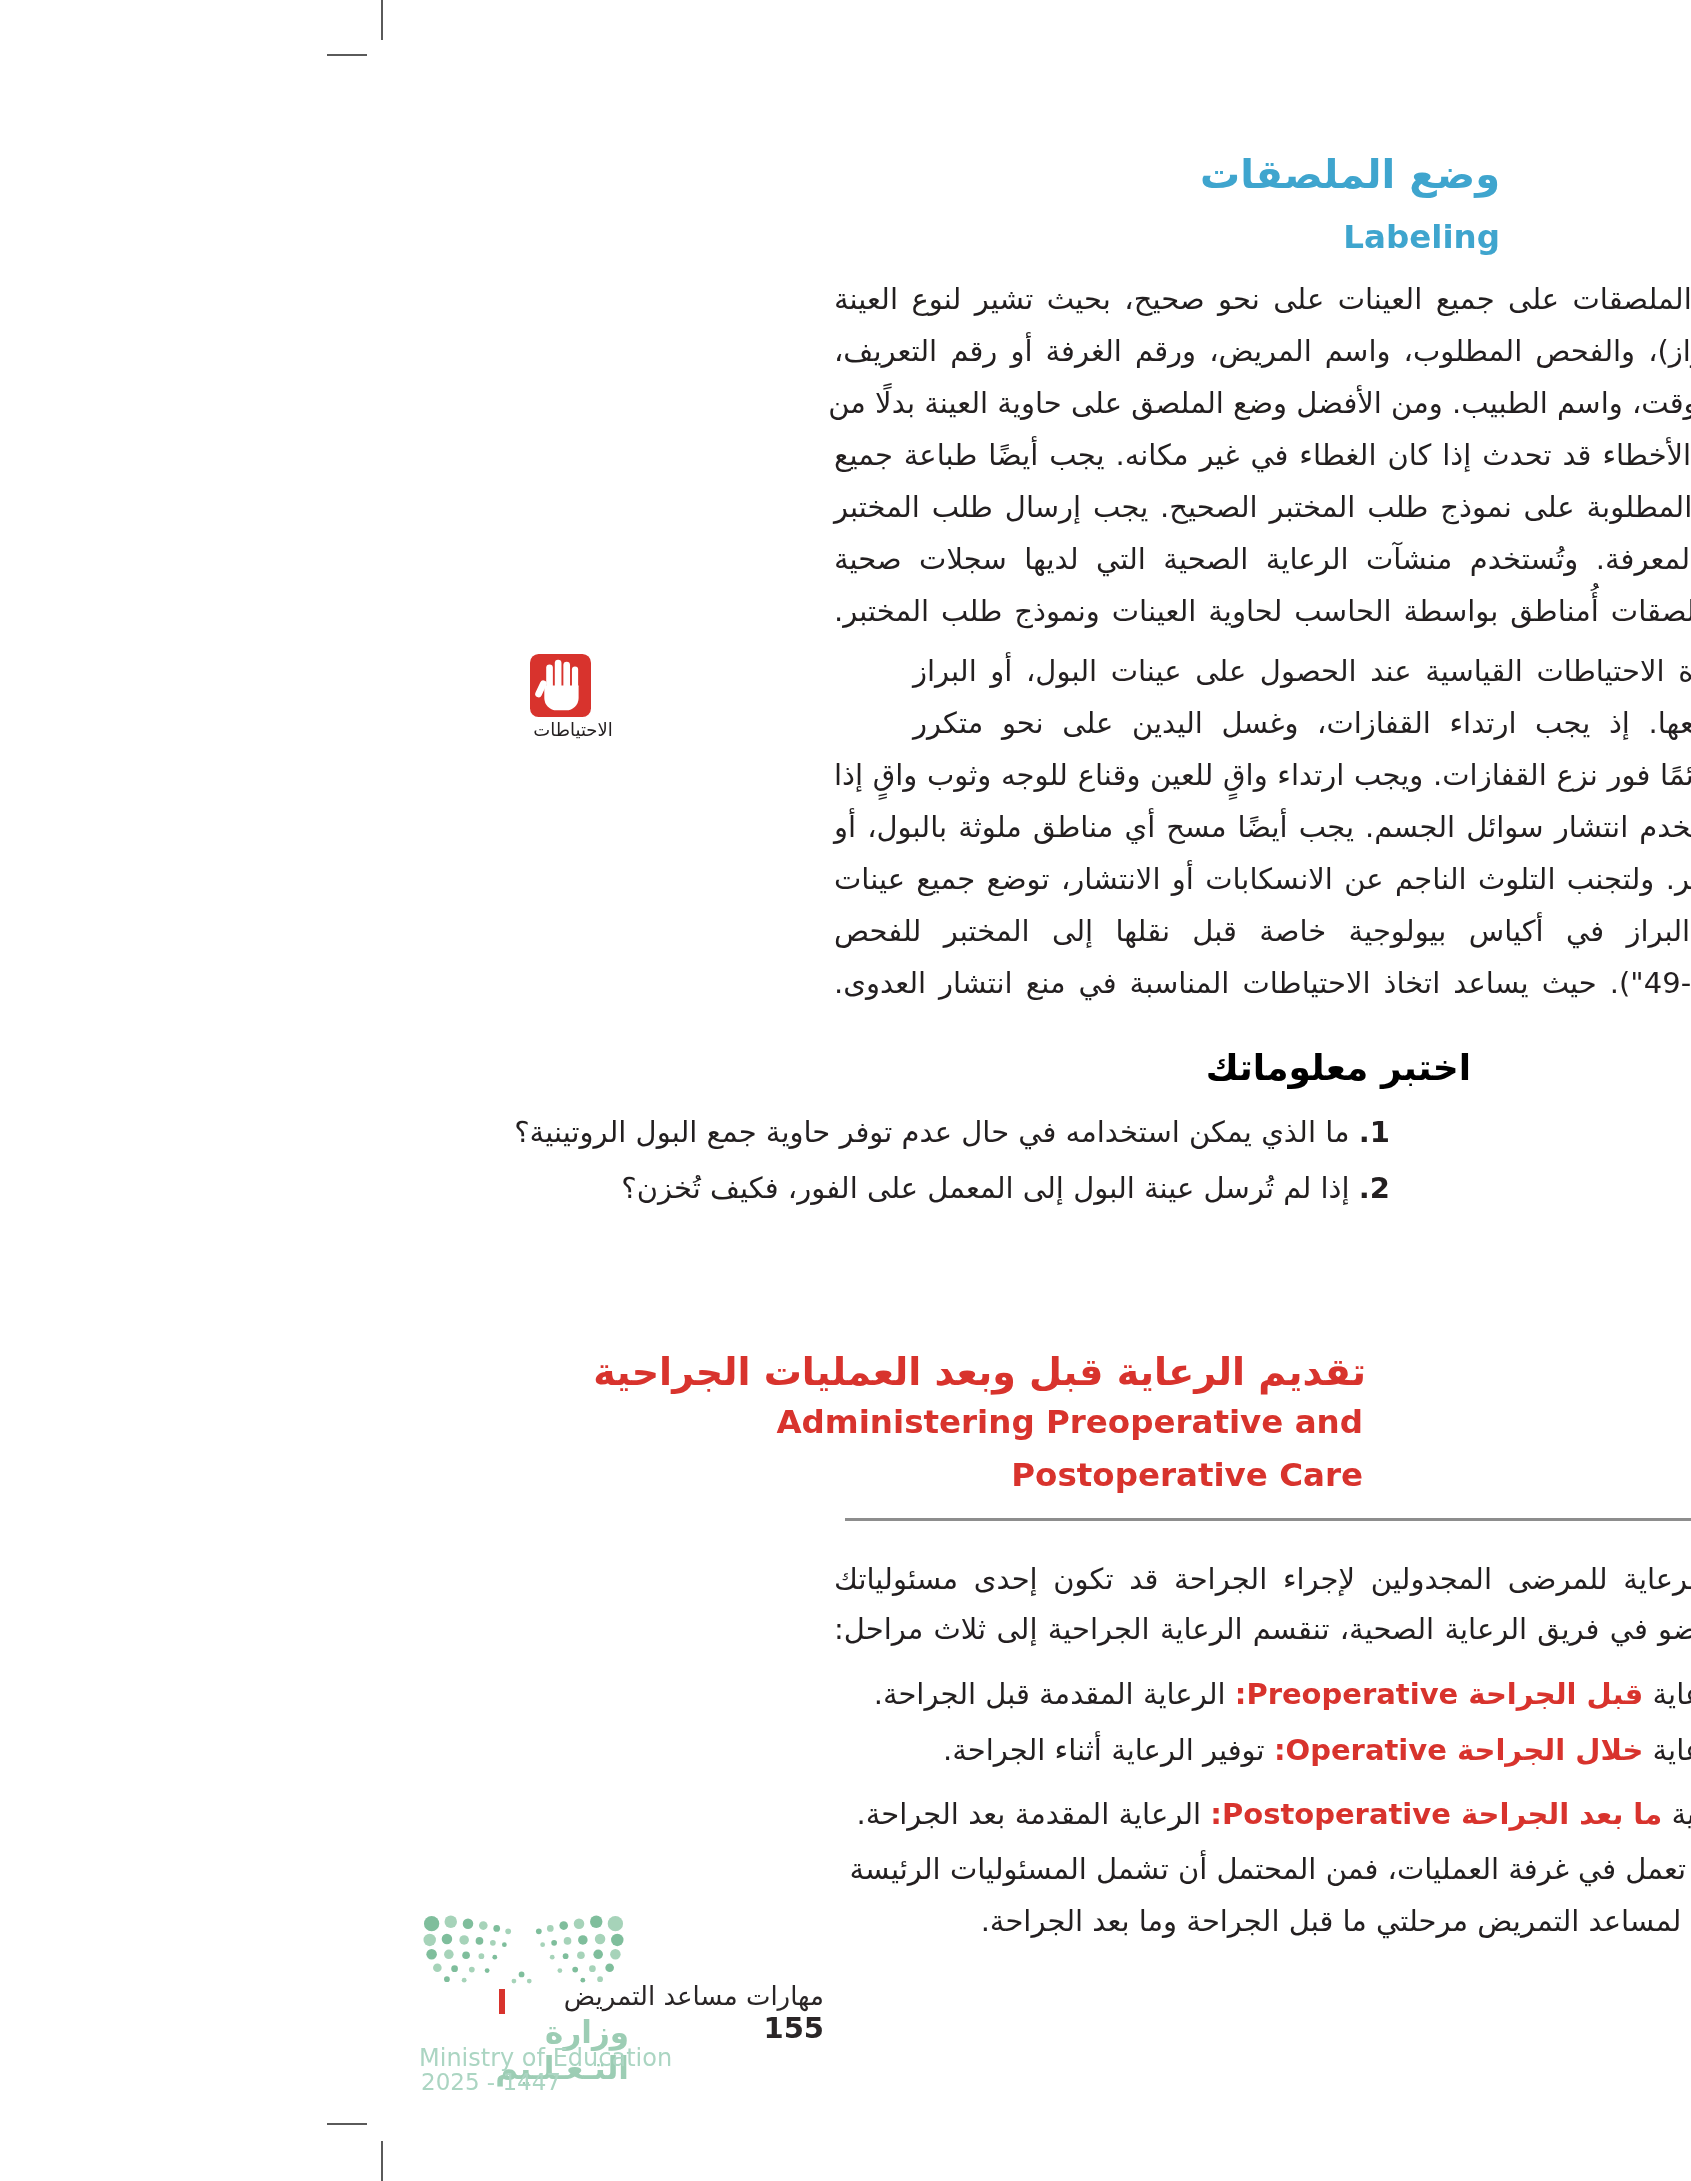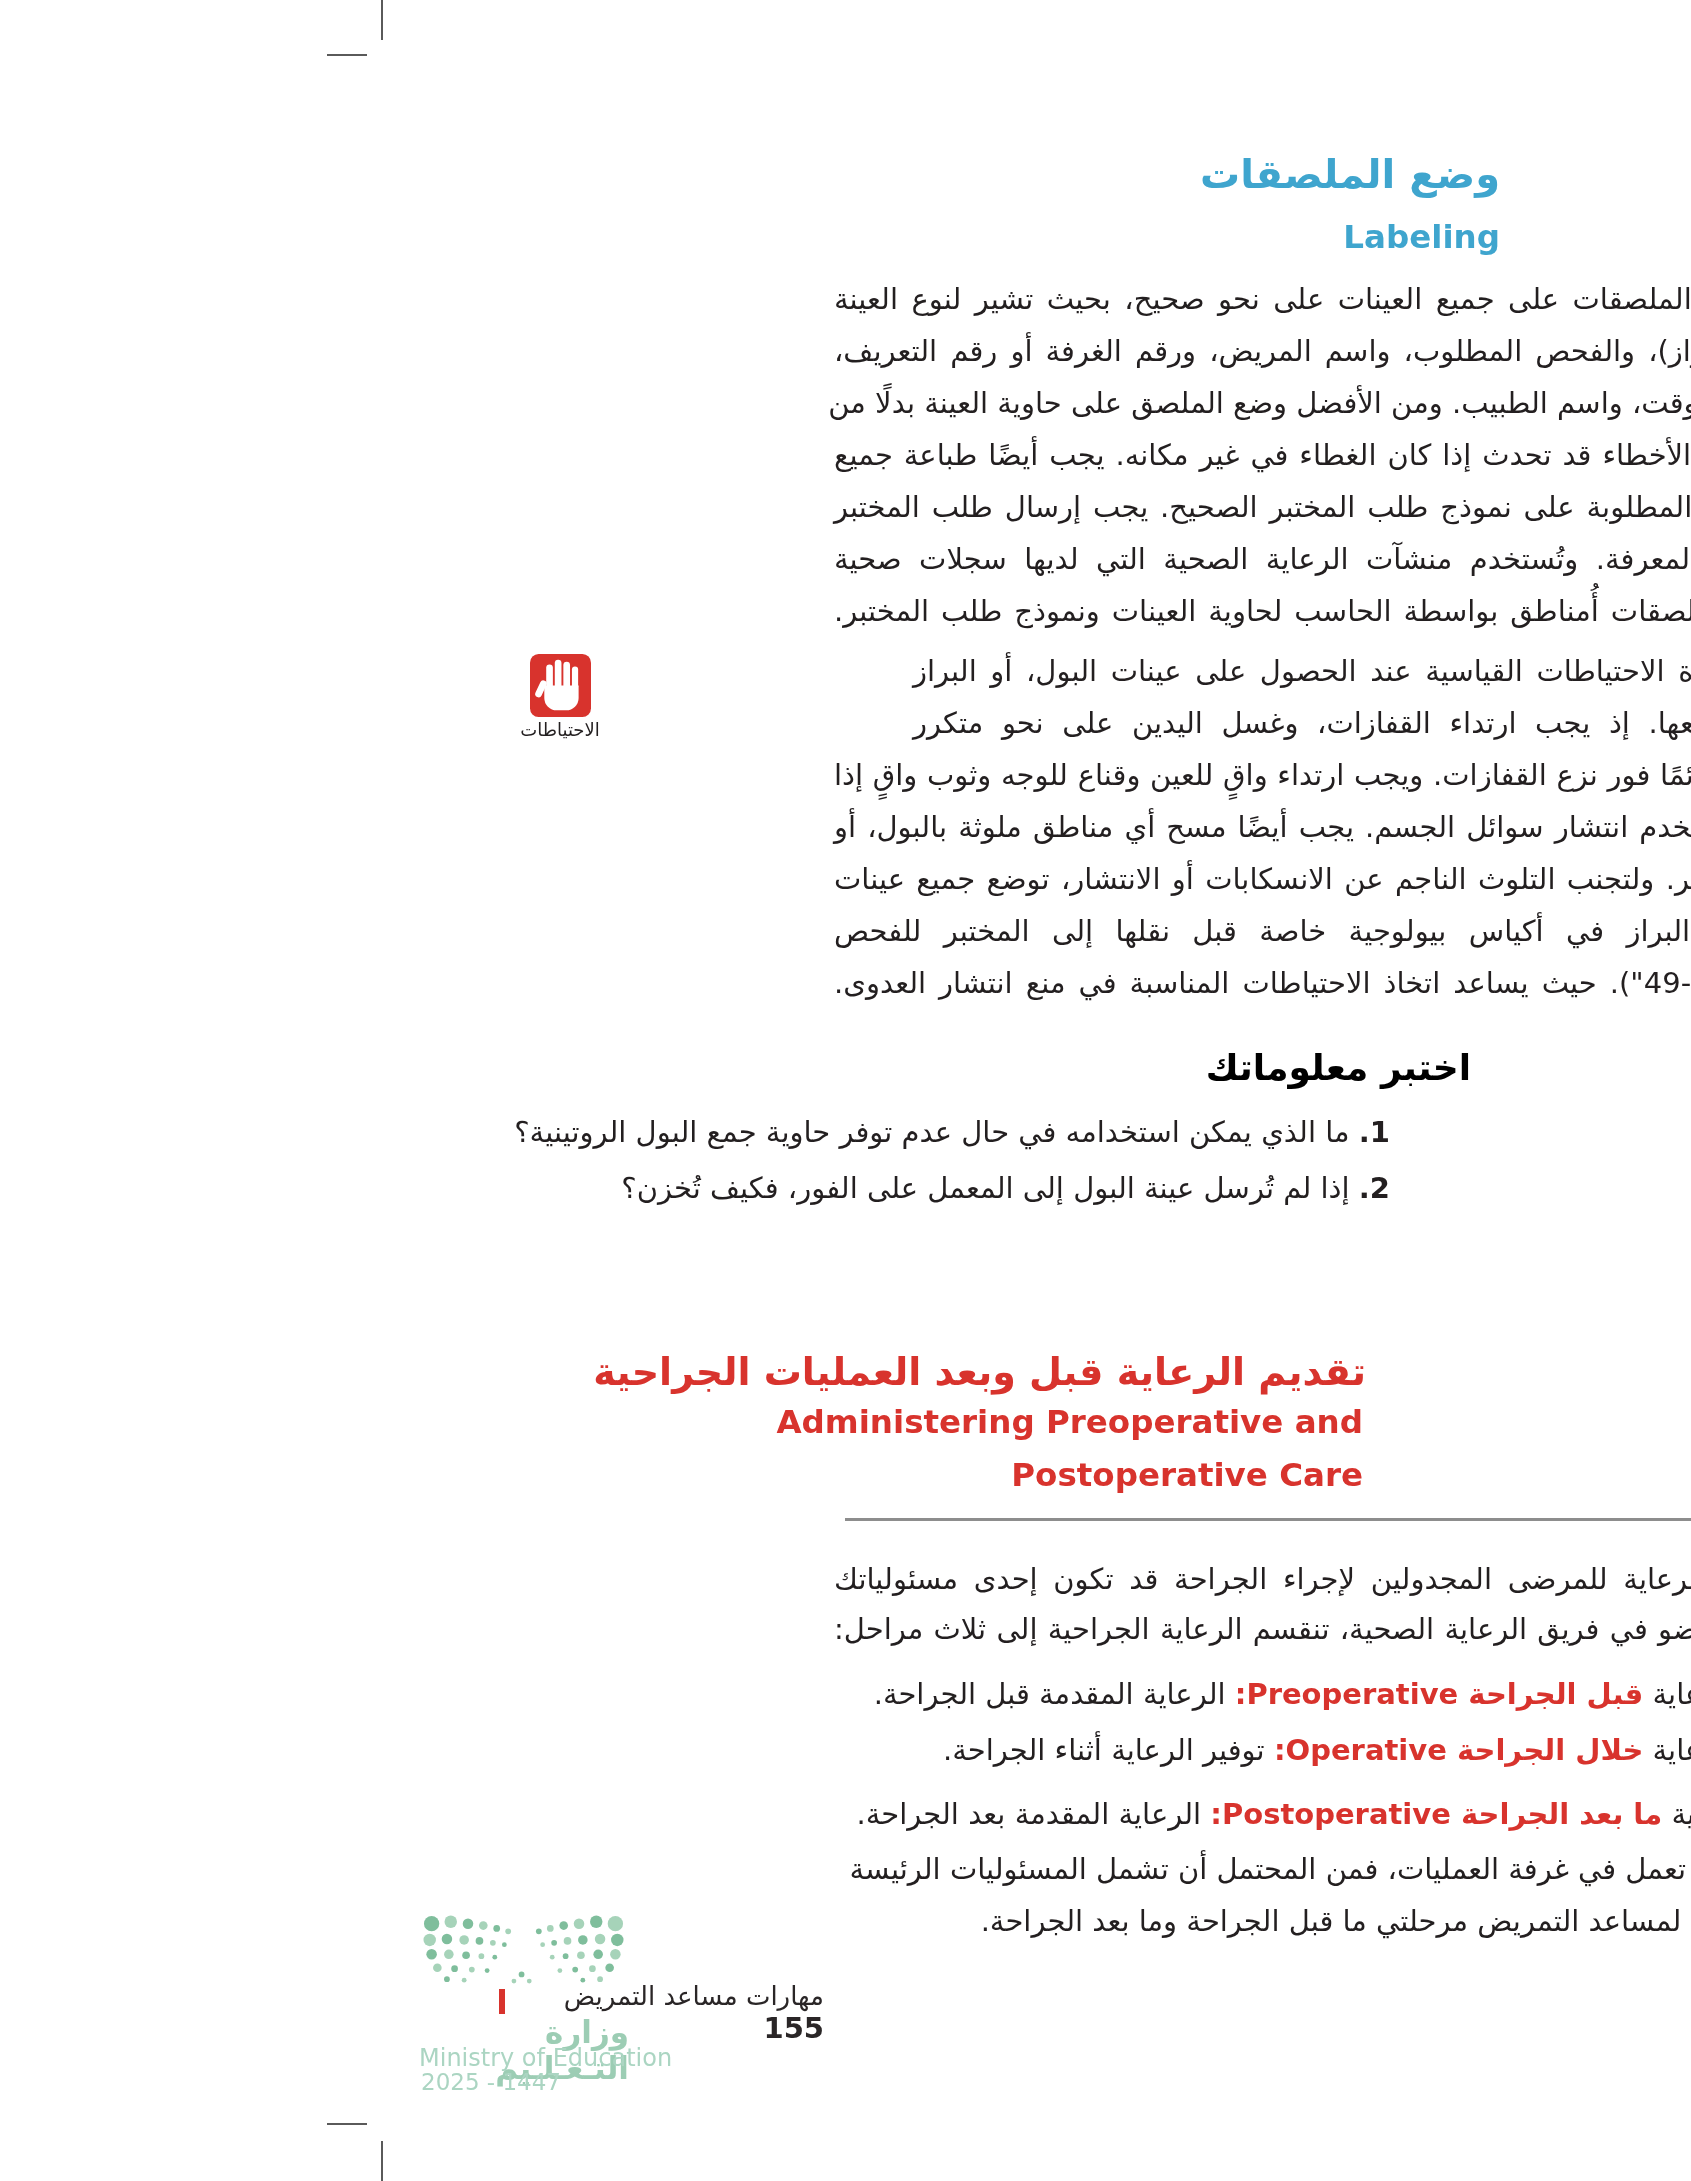--- a/index.html
+++ b/index.html
@@ -10,21 +10,21 @@
   
   .h-ar{position:absolute;right:191px;top:151px;font-size:40px;font-weight:bold;color:#3fa5ce;}
   .h-en{position:absolute;right:191px;top:218px;font-size:32.5px;font-weight:bold;color:#3fa5ce;direction:ltr;}
   
   .col{position:absolute;left:507px;width:994px;}
   .bline{font-size:29px;line-height:52px;height:52px;white-space:nowrap;
          text-align:justify;text-align-last:justify;font-weight:500;}
   .wrap-icon{width:915px;} 
   
   .prec-icon{position:absolute;left:203px;top:654px;width:61px;height:63px;}
-  .prec-cap{position:absolute;left:189px;top:719px;width:88px;font-size:18px;text-align:center;color:#231f20;}
+  .prec-cap{position:absolute;left:202px;top:719px;width:88px;font-size:18px;text-align:center;color:#231f20;}
   
   .ck-bar{position:absolute;left:1495px;top:1048px;width:7.6px;height:170px;background:#d8332d;}
   .ck-title{position:absolute;right:220px;top:1047px;font-size:36px;font-weight:bold;color:#000000;text-align:right;}
   .ck-q{position:absolute;right:301px;width:956px;font-size:29px;line-height:42px;text-align:right;font-weight:500;}
   .ck-q b{font-weight:bold;}
   
   .secnum{position:absolute;left:1388px;top:1336px;width:99px;height:59px;background:#a16207;
           color:#fff;font-size:38px;font-weight:bold;display:flex;align-items:center;justify-content:center;direction:ltr;}
   .sec-title-ar{position:absolute;right:325px;top:1342px;font-size:38px;font-weight:bold;color:#d8332d;margin-top:8px;}
   .sec-title-en{position:absolute;right:328px;font-size:32.5px;font-weight:bold;color:#d8332d;direction:ltr;}

